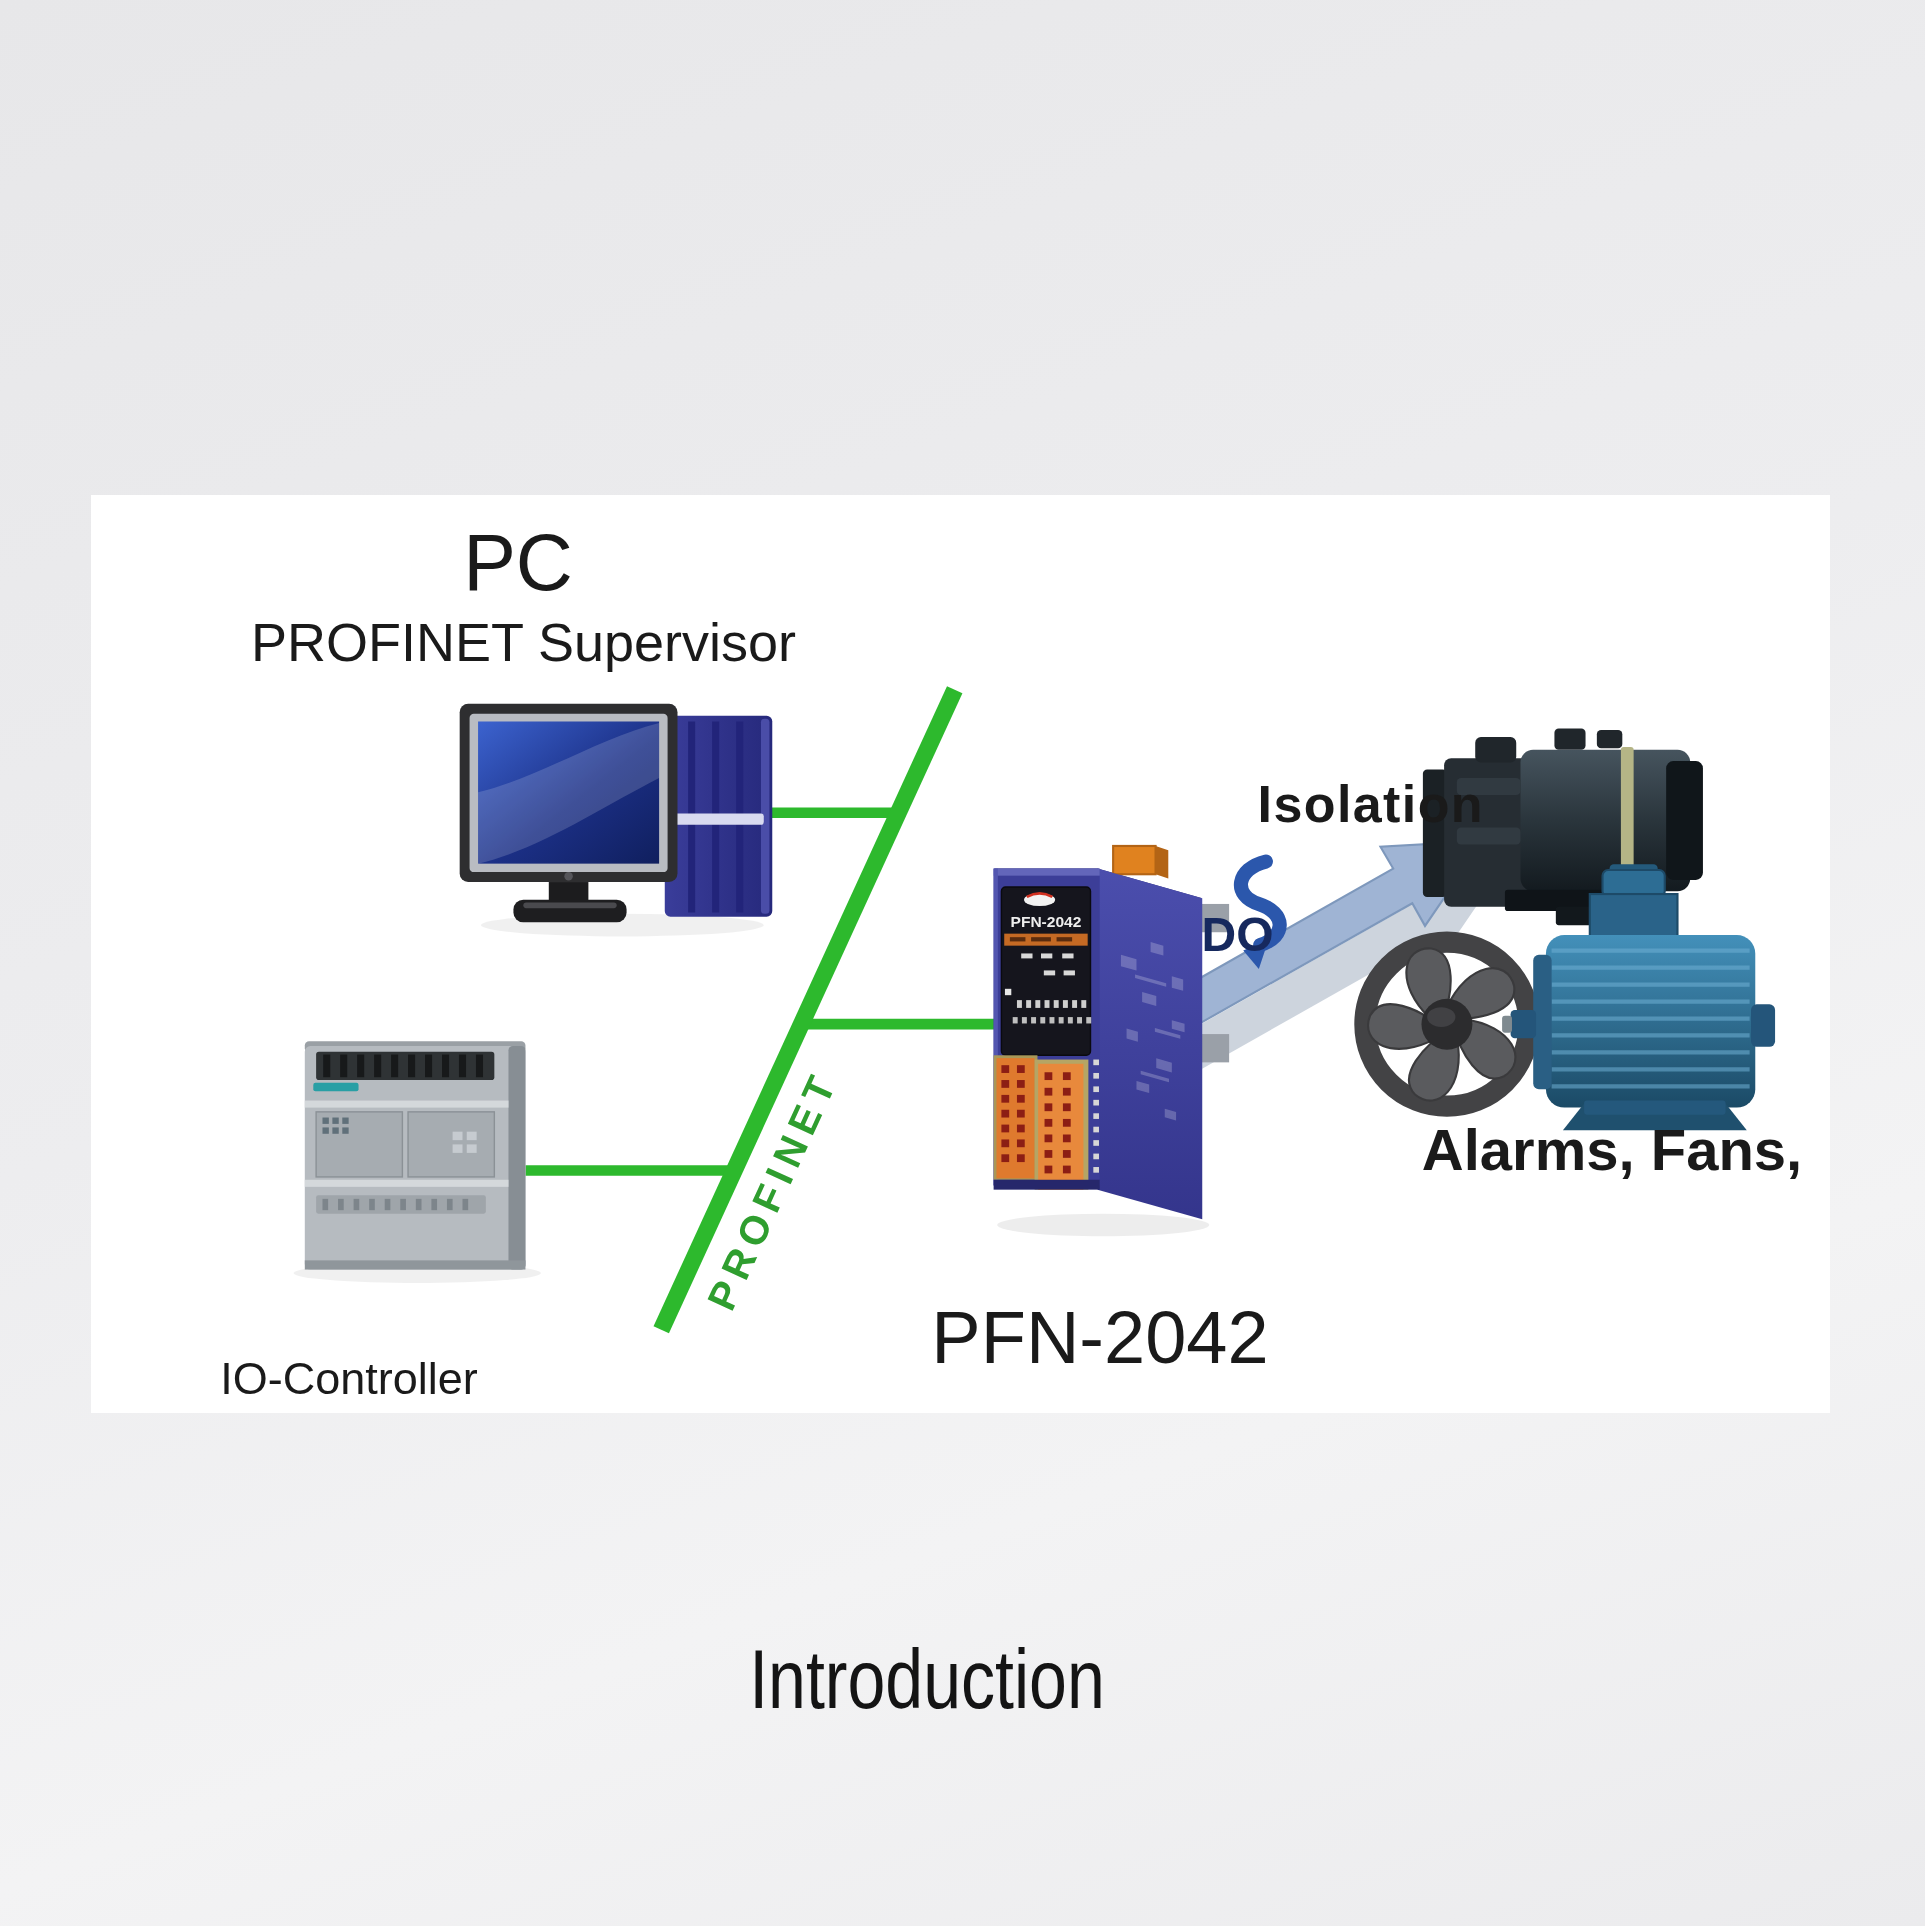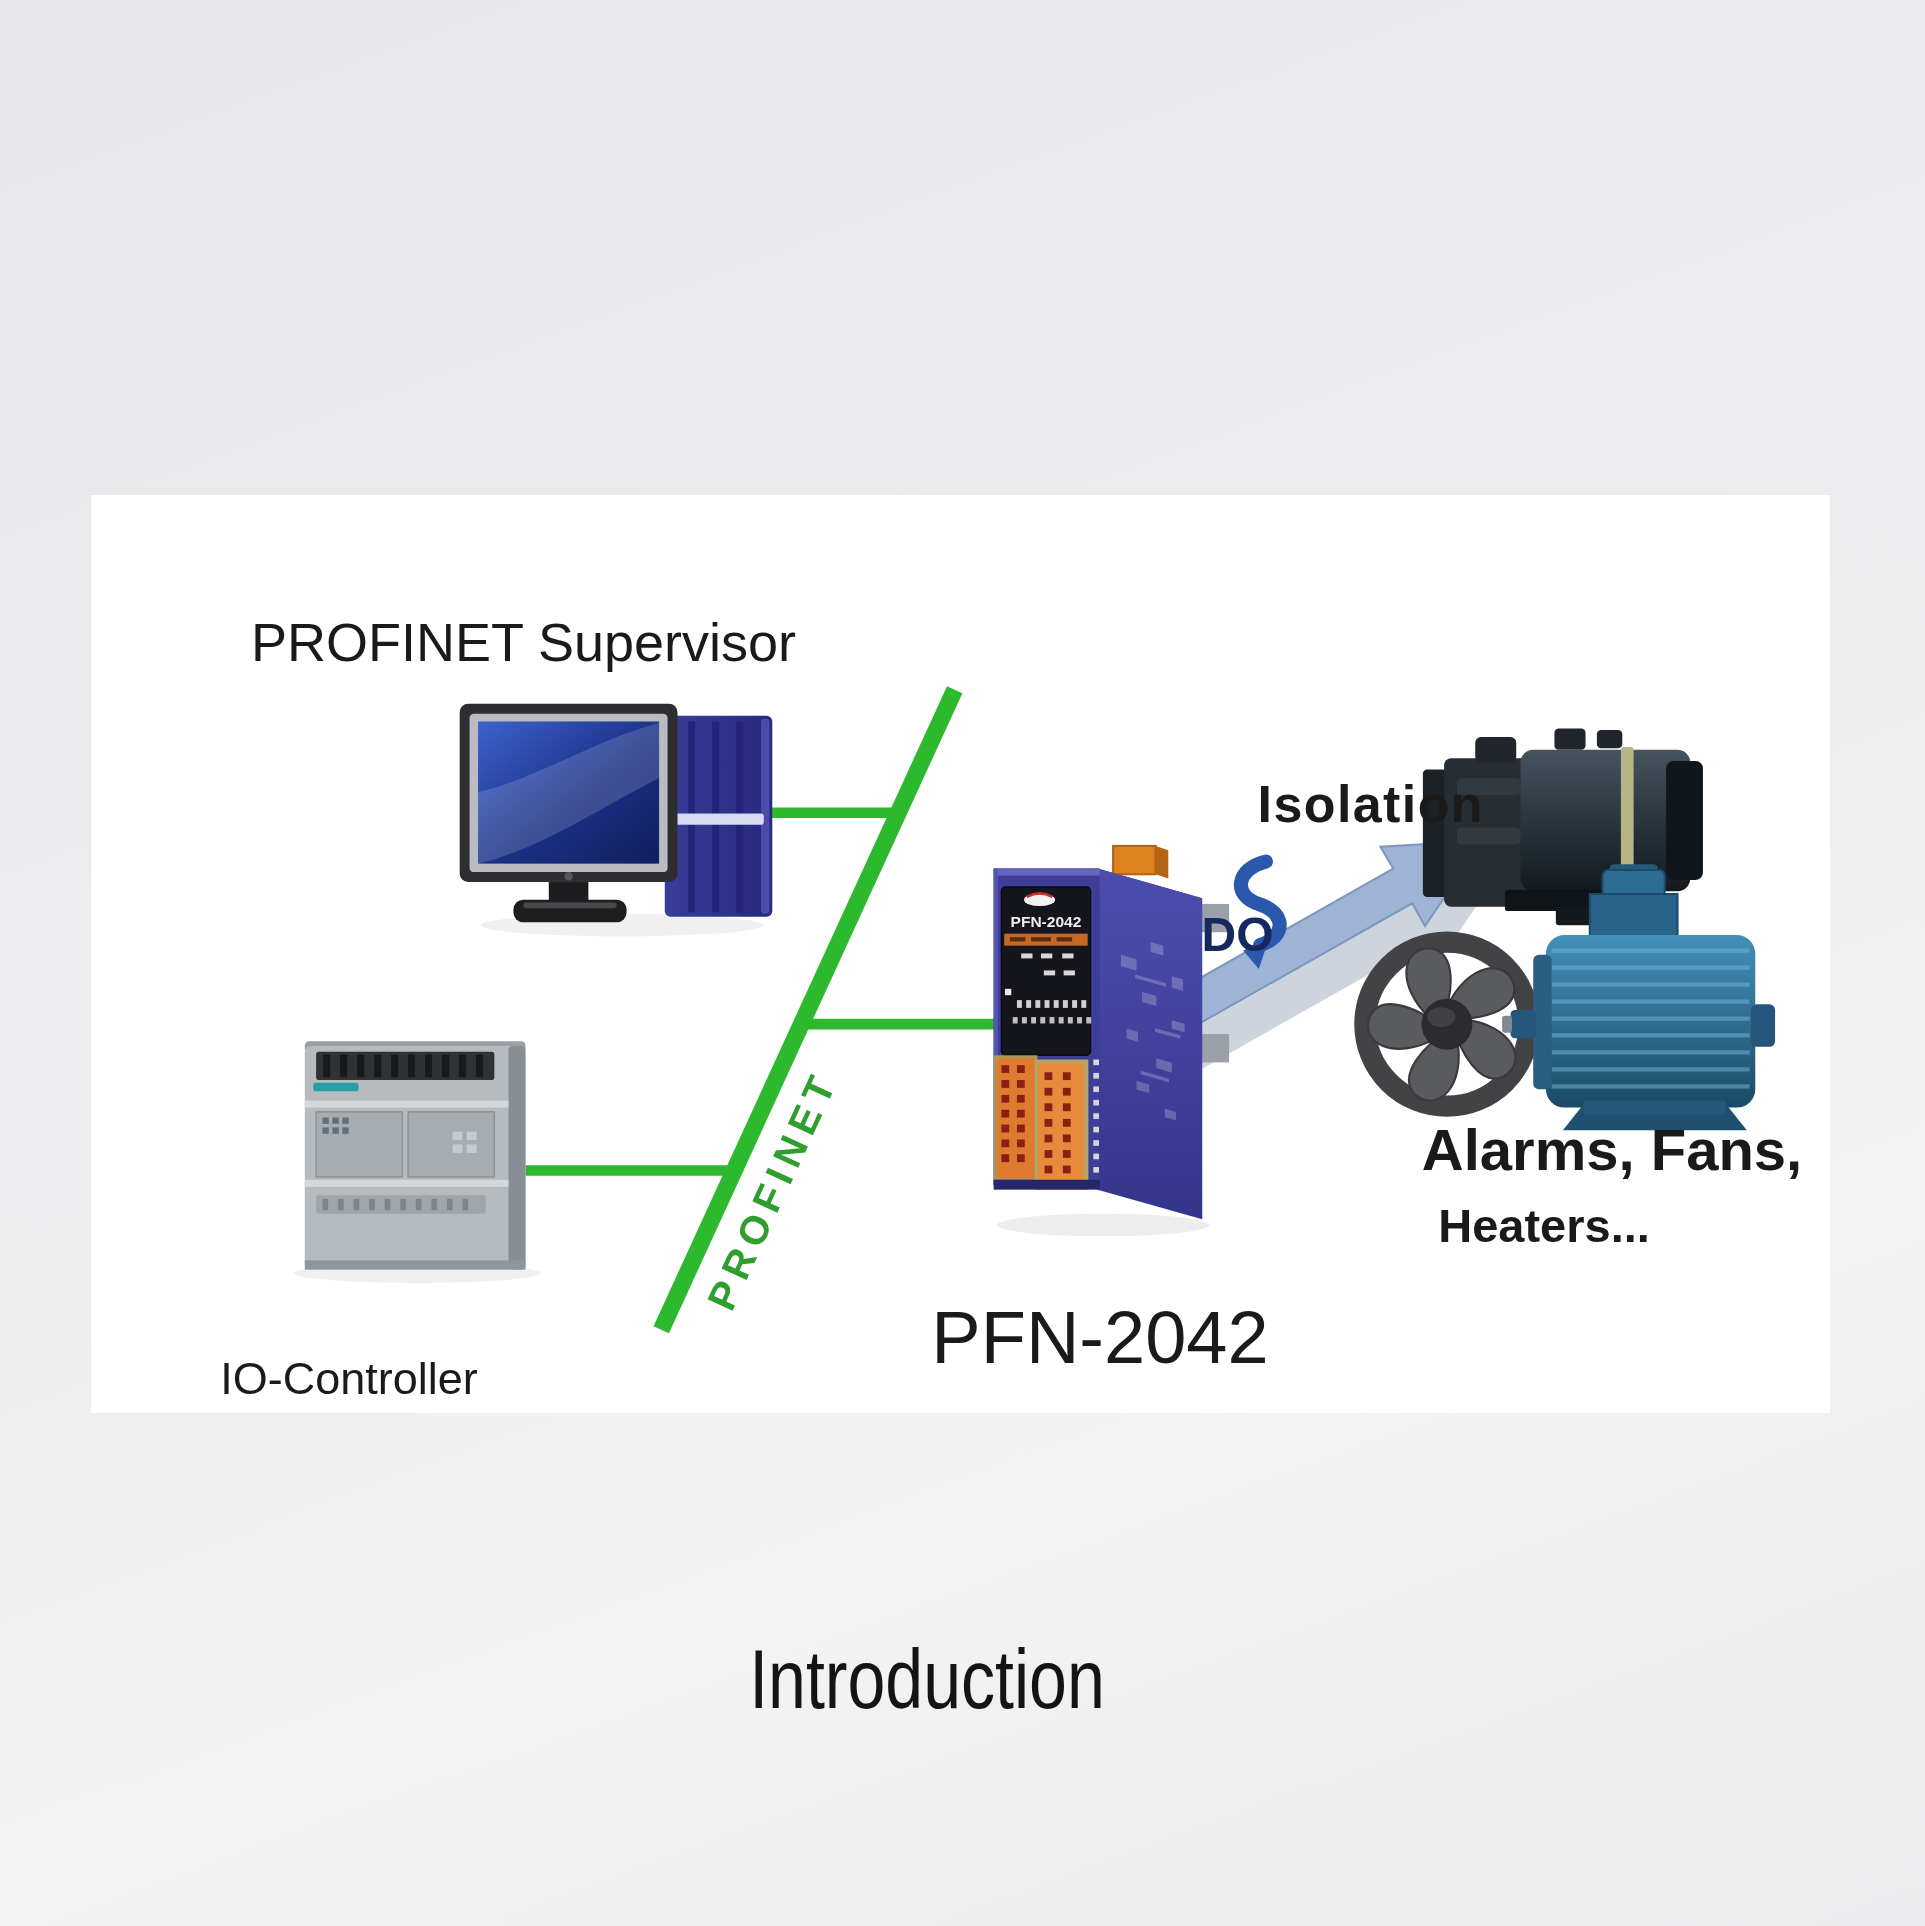--- a/index.html
+++ b/index.html
@@ -314,24 +314,24 @@
       </g>
       <rect x="2168" y="1350" width="26" height="190" rx="8" fill="#2a5f84"></rect>
       <rect x="2136" y="1428" width="36" height="40" rx="6" fill="#24557a"></rect>
       <rect x="2124" y="1436" width="14" height="24" rx="4" fill="#7f8a90"></rect>
       <rect x="2476" y="1420" width="34" height="60" rx="8" fill="#24557a"></rect>
       <polygon points="2240,1560 2210,1598 2470,1598 2440,1560" fill="#1f506e"></polygon>
       <rect x="2240" y="1556" width="200" height="20" rx="4" fill="#24587c"></rect>
     </g>
   </svg>
 
+  <div class="lbl lbl-pc">PC</div>
   <div class="lbl lbl-pcrole">PROFINET Supervisor</div>
   <div class="lbl lbl-plcrole">IO-Controller</div>
   <div class="lbl lbl-bus">PROFINET</div>
   <div class="lbl lbl-module">PFN-2042</div>
   <div class="lbl lbl-isolation">Isolation</div>
   <div class="lbl lbl-do">DO</div>
   <div class="lbl lbl-dev1">Alarms, Fans,</div>
-  <div class="lbl lbl-dev2">Heaters...</div>
   <div class="caption">Introduction</div>
 
 </div>
 
 
 </body></html>

